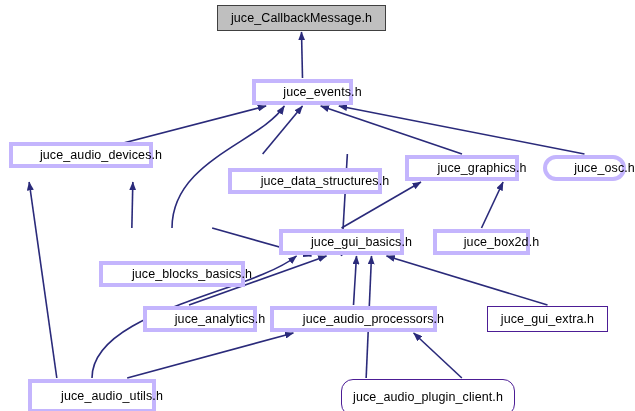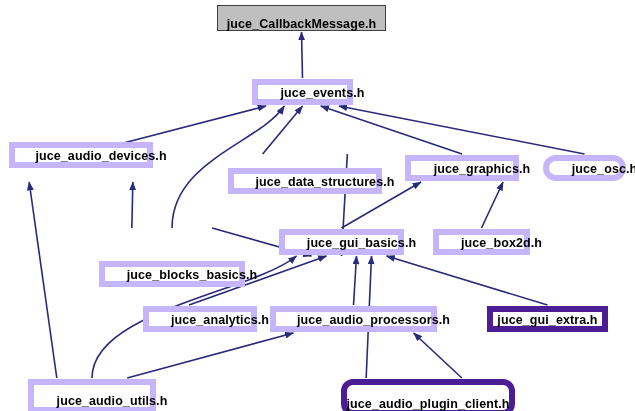--- a/index.html
+++ b/index.html
@@ -21,42 +21,41 @@
     position: absolute;
     left: 0;
     top: 0;
     width: 635px;
     height: 411px;
   }
   .node {
     position: absolute;
     box-sizing: border-box;
     display: flex;
-    align-items: flex-end;
+    align-items: center;
     justify-content: center;
     font-size: 12.5px;
     line-height: 1;
     color: #000000;
     white-space: nowrap;
     letter-spacing: 0.1px;
     z-index: 5;
-    font-weight: bold;
   }
   .node-default {
     background: #ffffff;
-    border: 6px solid #c4b5fd;
+    border: 4px solid #c4b5fd;
     padding-left: 40px;
   }
   .node-root {
     background: #bfbfbf;
     border: 1px solid #404040;
   }
   .node-highlight {
     background: #ffffff;
-    border: 6px solid #4c1d95;
+    border: 1px solid #4c1d95;
   }
   .node-label {
     pointer-events: none;
   }
 </style>
 </head>
 <body>
 
 <div id="graph-canvas">
 

